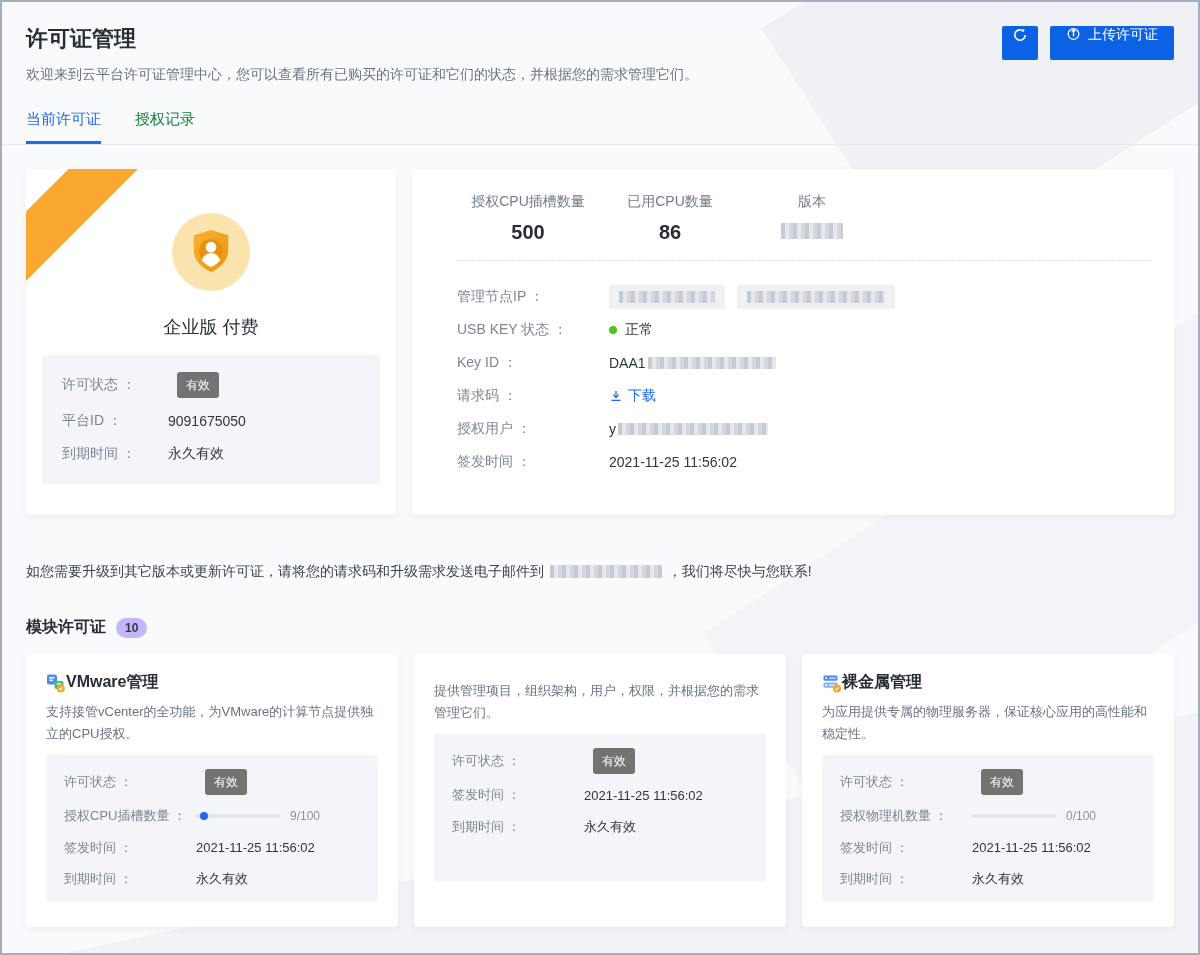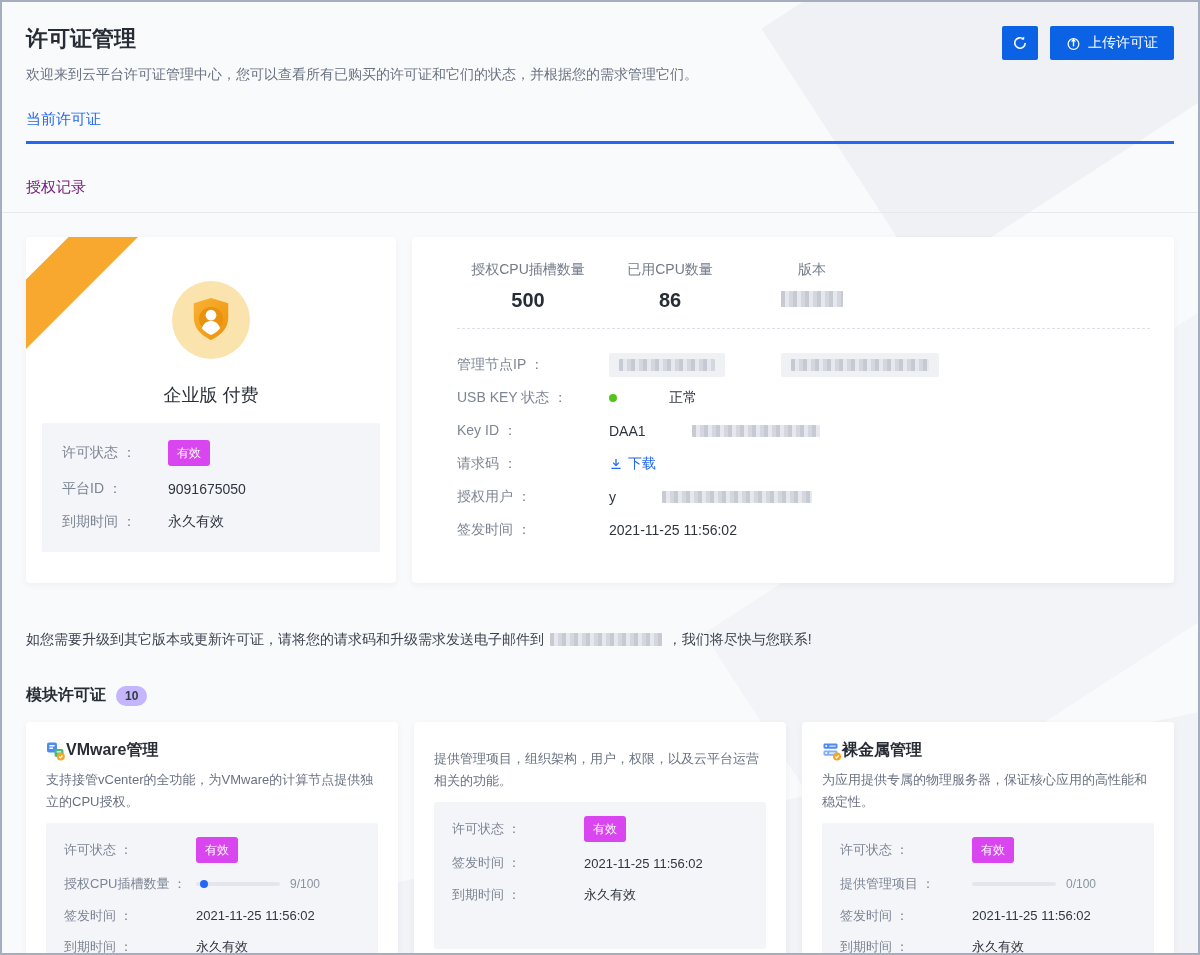--- a/index.html
+++ b/index.html
@@ -11,54 +11,54 @@
   .deco-tr{width:560px;height:300px;right:-160px;top:-150px;transform:rotate(-33deg);}
   .deco-mid{width:700px;height:260px;right:-220px;top:420px;transform:rotate(-33deg);background:#f2f4f7;}
   .deco-bottom{width:1600px;height:420px;left:-150px;bottom:-300px;transform:rotate(-12deg);background:#f1f3f6;}
   .content{position:relative;z-index:1;}
 
   
   .page-header{display:flex;justify-content:space-between;align-items:flex-start;padding:22px 24px 0;}
   .page-title{font-size:22px;font-weight:bold;color:#272c35;margin:0 0 12px;}
   .page-subtitle{font-size:14px;color:#6a7282;margin:0;}
   .toolbar{display:flex;gap:12px;margin-top:2px;}
-  .btn{display:inline-flex;align-items:center;justify-content:center;background:#0c62e4;color:#fff;
+  .btn{display:inline-flex;justify-content:center;background:#0c62e4;color:#fff;
        border:none;border-radius:2px;height:34px;cursor:pointer;font-size:14px;font-family:inherit;}
   .btn-icon{width:36px;}
   .btn-upload{padding:0 16px;gap:7px;}
 
   
-  .tabs{display:flex;gap:34px;margin-top:26px;padding:0 24px;border-bottom:1px solid #e7e9ee;flex-direction:column;}
-  .tab{padding-bottom:12px;font-size:15px;color:#701a75;cursor:pointer;border-bottom:3px solid transparent;}
+  .tabs{display:flex;gap:34px;margin-top:26px;padding:0 24px;border-bottom:1px solid #e7e9ee;}
+  .tab{padding-bottom:12px;font-size:15px;color:#15803d;cursor:pointer;border-bottom:3px solid transparent;}
   .tab.active{color:#2468f2;border-bottom-color:#2468f2;}
 
   
   .cards-row{display:flex;gap:16px;margin:24px 24px 0;}
   .card{background:#fff;border-radius:4px;box-shadow:0 2px 6px rgba(40,60,90,.06);}
   .license-card{width:370px;min-width:370px;height:346px;position:relative;overflow:hidden;}
   .ribbon{position:absolute;top:0;left:0;width:112px;height:112px;background:#f8a72f;
           clip-path:polygon(38% 0,100% 0,0 100%,0 38%);}
   .badge-circle{width:78px;height:78px;border-radius:50%;background:#fbe3ae;margin:44px auto 0;
                 display:flex;align-items:center;justify-content:center;}
   .edition-title{text-align:center;font-size:18px;color:#2b3038;margin-top:24px;}
   .license-panel{background:#f4f5f8;margin:16px 16px 0;padding:17px 20px 8px;border-radius:2px;}
   .lp-row{display:flex;align-items:center;min-height:21px;margin-bottom:12px;font-size:14px;}
   .lp-label{width:106px;color:#7d8594;}
   .lp-value{color:#2f3540;}
-  .badge-green{display:inline-block;background:#d946ef;color:#fff;font-size:12px;padding:6px 9px;border-radius:3px;line-height:1.2;}
+  .badge-green{display:inline-block;background:#737373;color:#fff;font-size:12px;padding:6px 9px;border-radius:3px;line-height:1.2;margin-left:9px;}
 
   .summary-card{flex:1;height:346px;box-sizing:border-box;padding:24px 24px 0 45px;}
   .stats{display:flex;}
   .stat{width:142px;text-align:center;}
   .stat-label{font-size:14px;color:#737b8a;}
   .stat-value{font-size:20px;font-weight:bold;color:#272c35;margin-top:10px;}
   .dashed-divider{border:none;border-top:1px dashed #dde1e7;margin:16px 0 24px;}
   .info-row{display:flex;align-items:center;min-height:24px;margin-bottom:9px;font-size:14px;}
   .info-label{width:152px;color:#7d8594;}
-  .info-value{color:#2f3540;display:flex;align-items:center;gap:44px;}
+  .info-value{color:#2f3540;display:flex;align-items:center;}
   .chip{background:#f0f1f5;border-radius:2px;height:24px;display:inline-flex;align-items:center;
         padding:0 10px;margin-right:12px;}
   .dot-green{width:8px;height:8px;border-radius:50%;background:#52c41a;margin-right:8px;}
   .link{color:#2468f2;display:inline-flex;align-items:center;gap:5px;cursor:pointer;text-decoration:none;}
 
   
   .px{display:inline-block;border-radius:1px;filter:blur(.7px);
       background:repeating-linear-gradient(90deg,#c6cad3 0 4px,#e6e8ed 4px 8px,#d4d7de 8px 12px),
                  repeating-linear-gradient(0deg,rgba(255,255,255,.35) 0 4px,rgba(120,128,145,.30) 4px 8px);}
 
@@ -282,21 +282,21 @@
             <span class="m-value">2021-11-25 11:56:02</span>
           </div>
           <div class="m-row">
             <span class="m-label">到期时间 ：</span>
             <span class="m-value">永久有效</span>
           </div>
         </div>
       </div>
 
       <div class="card module-card">
-        <div class="module-desc">提供管理项目，组织架构，用户，权限，以及云平台运营相关的功能。</div>
+        <div class="module-desc">提供管理项目，组织架构，用户，权限，并根据您的需求管理它们。</div>
         <div class="module-panel">
           <div class="m-row">
             <span class="m-label">许可状态 ：</span>
             <span class="badge-green">有效</span>
           </div>
           <div class="m-row">
             <span class="m-label">签发时间 ：</span>
             <span class="m-value">2021-11-25 11:56:02</span>
           </div>
           <div class="m-row">
@@ -322,21 +322,21 @@
           </span>
           <span class="module-name">裸金属管理</span>
         </div>
         <div class="module-desc">为应用提供专属的物理服务器，保证核心应用的高性能和稳定性。</div>
         <div class="module-panel">
           <div class="m-row">
             <span class="m-label">许可状态 ：</span>
             <span class="badge-green">有效</span>
           </div>
           <div class="m-row">
-            <span class="m-label">提供管理项目 ：</span>
+            <span class="m-label">授权物理机数量 ：</span>
             <span class="progress-wrap">
               <span class="track"><span class="fill" style="width: 0%;"></span></span>
               <span class="quota-text">0/100</span>
             </span>
           </div>
           <div class="m-row">
             <span class="m-label">签发时间 ：</span>
             <span class="m-value">2021-11-25 11:56:02</span>
           </div>
           <div class="m-row">

